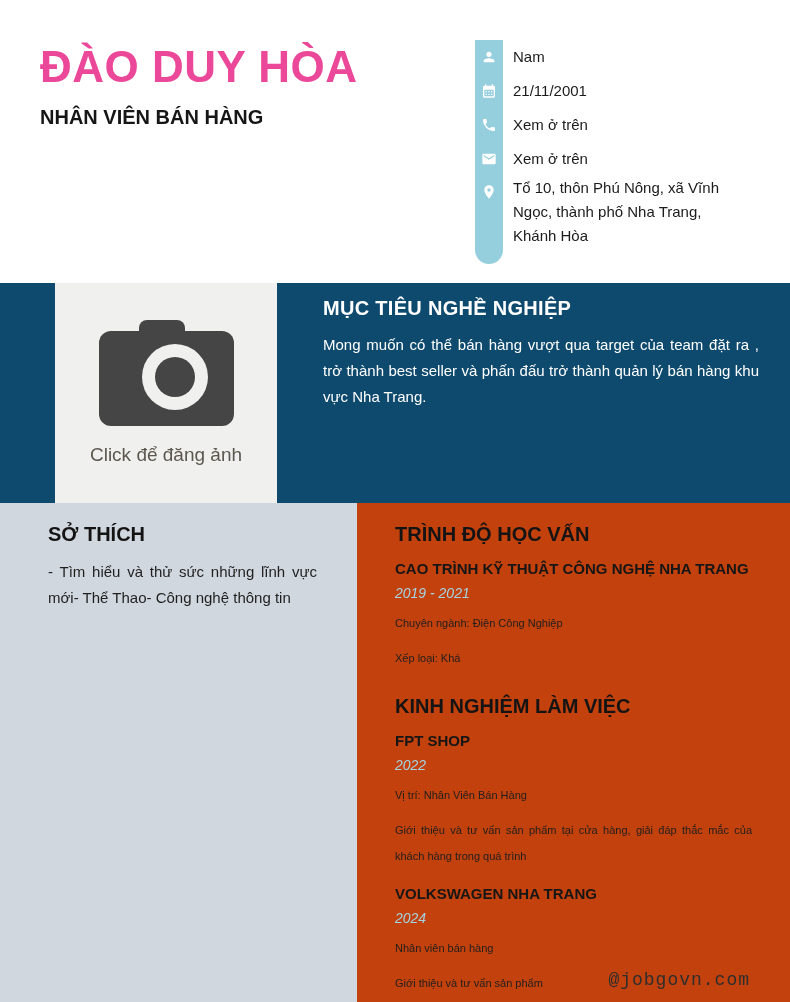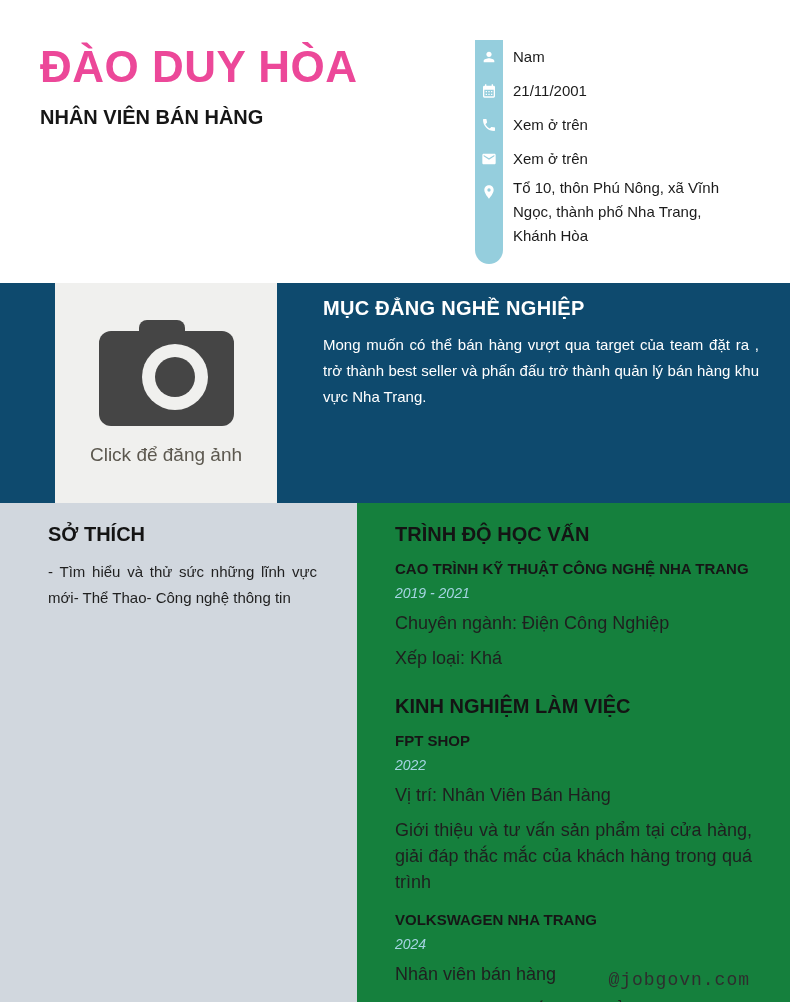--- a/index.html
+++ b/index.html
@@ -27,26 +27,26 @@
   .photo-label { margin-top:14px; font-size:19px; color:#5c584f; }
   .objective { position:absolute; left:323px; top:14px; width:436px; color:#ffffff; }
   .objective h2 { font-size:20px; font-weight:700; letter-spacing:0.3px; margin-bottom:12px; }
   .objective p { font-size:15px; line-height:26px; text-align:justify; }
 
   
   .left-col { position:absolute; left:0; top:503px; width:357px; height:499px; background:#d1d7de; padding:20px 40px 0 48px; }
   .left-col h2 { font-size:20px; font-weight:800; color:#141414; margin-bottom:13px; }
   .left-col p { font-size:15px; line-height:26px; text-align:justify; color:#1f1f1f; }
 
-  .right-col { position:absolute; left:357px; top:503px; width:433px; height:499px; background:#15803d; padding:20px 38px 0 38px; }
+  .right-col { position:absolute; left:357px; top:503px; width:433px; height:499px; background:#c2410c; padding:20px 38px 0 38px; }
   .section-heading { font-size:20px; font-weight:800; color:#141414; }
   .section-heading + .entry .entry-title { margin-top:14px; }
   .entry-title { font-size:15px; font-weight:700; color:#161616; margin-top:16px; }
   .period { font-size:14px; font-style:italic; color:#a5d4e3; margin-top:8px; }
-  .entry p { font-size:18px; line-height:26px; margin-top:9px; text-align:justify; color:#1f1f1f; }
+  .entry p { font-size:11px; line-height:26px; margin-top:9px; text-align:justify; color:#1f1f1f; }
   .gap { height:24px; }
 
   .watermark { position:absolute; right:40px; bottom:12px; font-family:"Liberation Mono", monospace;
                font-size:18px; letter-spacing:1px; color:#2e2e2e; }
 </style>
 </head>
 <body>
 
 <div class="page">
 
@@ -108,21 +108,21 @@
         <svg width="135" height="106" viewBox="0 0 135 106">
           <rect x="40" y="0" width="46" height="24" rx="8" fill="#454545"></rect>
           <rect x="0" y="11" width="135" height="95" rx="12" fill="#454545"></rect>
           <circle cx="76" cy="57" r="33" fill="#f0f0ee"></circle>
           <circle cx="76" cy="57" r="20" fill="#454545"></circle>
         </svg>
       </span>
       <span class="photo-label">Click để đăng ảnh</span>
     </div>
     <section class="objective">
-      <h2>MỤC ĐẲNG NGHỀ NGHIỆP</h2>
+      <h2>MỤC TIÊU NGHỀ NGHIỆP</h2>
       <p>Mong muốn có thể bán hàng vượt qua target của team đặt ra , trở thành best seller và phấn đấu trở thành quản lý bán hàng khu vực Nha Trang.</p>
     </section>
   </div>
 
   <aside class="left-col">
     <h2>SỞ THÍCH</h2>
     <p>- Tìm hiểu và thử sức những lĩnh vực mới- Thể Thao- Công nghệ thông tin</p>
   </aside>
 
   <main class="right-col">

